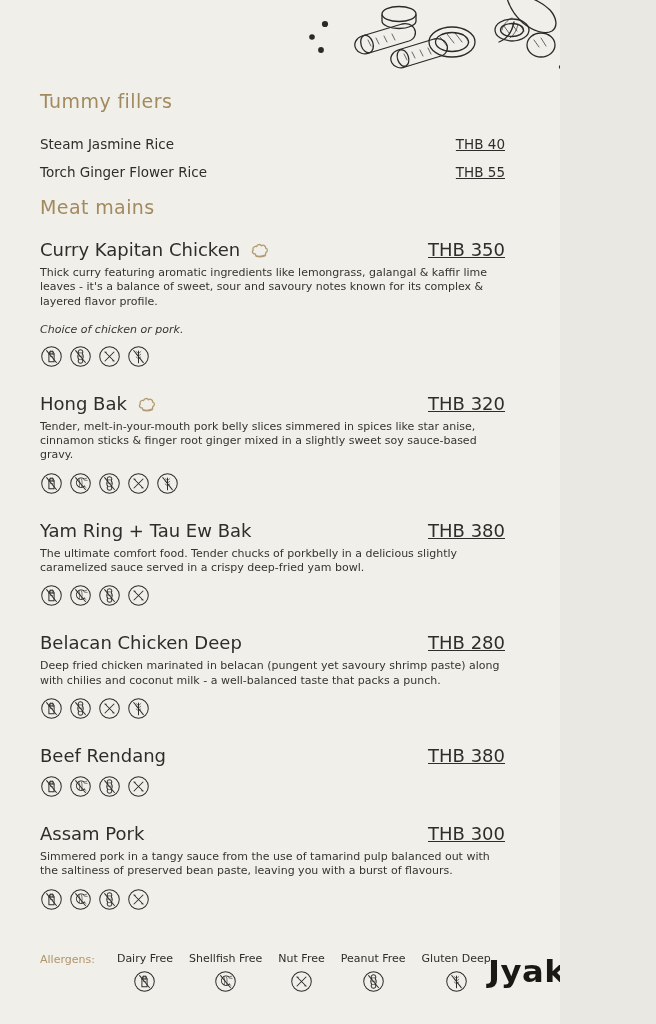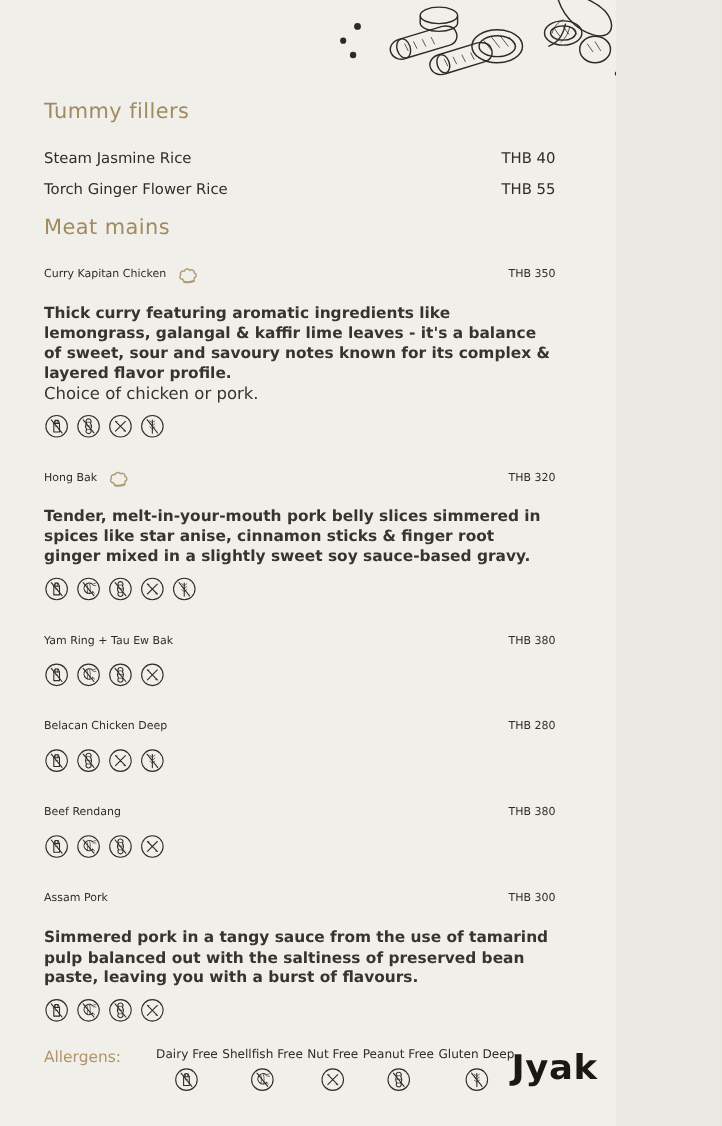--- a/index.html
+++ b/index.html
@@ -27,41 +27,41 @@
   }
   .section { margin-bottom:4px; }
   .section + .section { margin-top:14px; }
 
   .simple-row {
     display:flex; justify-content:space-between; align-items:center;
     font-size:13.5px; line-height:20px; margin-bottom:8px; font-weight:500;
   }
 
   .dish { margin-bottom:26px; }
-  .dish-head { display:flex; align-items:flex-start; font-size:10px; line-height:20px; font-weight:500; }
+  .dish-head { display:flex; align-items:flex-start; font-size:18px; line-height:20px; font-weight:500; }
   .head-left { display:flex; align-items:center; gap:8px; }
   .chef-hat svg { width:26px; height:20px; display:block; transform:rotate(-6deg); }
   .chef-hat path { fill:none; stroke:#b29a73; stroke-width:1.3; stroke-linecap:round; stroke-linejoin:round; }
-  .item-price { margin-left:auto; white-space:nowrap; }
+  .item-price { margin-left:auto; white-space:nowrap;text-decoration:underline; }
   .dish-desc {
-    margin-top:16px; font-size:14px; line-height:1.3; color:#35342f; max-width:482px; font-weight:700;
-  }
-  .dish-note { margin-top:0; font-size:15px; color:#35342f; }
+    margin-top:6px; font-size:11px; line-height:1.3; color:#35342f; max-width:482px; font-weight:400;
+  }
+  .dish-note { margin-top:14px; font-size:11px; font-style:italic; color:#35342f; }
   .dish-note:empty { display:none; }
   .allergen-row { margin-top:9px; display:flex; gap:6px; }
   .al-icon svg { width:23px; height:23px; display:block; }
   .al-icon svg * { fill:none; stroke:#2e2d2b; stroke-width:1.05; stroke-linecap:round; stroke-linejoin:round; }
   .al-icon svg .thin { stroke-width:0.65; }
 
   .footer {
     position:absolute; left:40px; right:42px; top:952px;
     display:flex; align-items:flex-start;
   }
-  .allergens-label { font-size:14px; color:#b1946a; margin-right:32px; padding-top:1px; }
-  .legend { display:flex; gap:4px; }
+  .allergens-label { font-size:11px; color:#b1946a; margin-right:22px; padding-top:1px; }
+  .legend { display:flex; gap:16px; }
   .legend-item { display:flex; flex-direction:column; align-items:center; gap:5px; }
   .legend-label { font-size:11px; color:#2e2d2b; font-weight:500; white-space:nowrap; }
   .logo {
     margin-left:auto; font-size:31px; font-weight:800; color:#191815;
     letter-spacing:0.5px; line-height:1; padding-top:4px;
     transform:scale(1.04,1); transform-origin:right top;
   }
 </style>
 </head>
 <body>
@@ -246,20 +246,21 @@
               </div>
   </article>
             <article class="dish">
     <div class="dish-head">
       <span class="head-left">
         <span class="item-name">Yam Ring + Tau Ew Bak</span>
 
       </span>
       <span class="item-price">THB 380</span>
     </div>
+    <p class="dish-desc">The ultimate comfort food. Tender chucks of porkbelly in a delicious slightly caramelized sauce served in a crispy deep-fried yam bowl.</p>
 
     <div class="allergen-row">
                 <span class="al-icon">
                   <svg viewBox="0 0 24 24">
                     <circle cx="12" cy="12" r="10.2"></circle>
                     <path d="M9.3 9.3h5.4v8.2H9.3z"></path>
                     <path d="M9.3 9.3l1.3-2.9h2.8l1.3 2.9"></path>
                     <path class="thin" d="M11.1 6.4v2.9M12.9 6.4v2.9M11 12h2"></path>
                     <path d="M6.9 5.9L17.1 18.3"></path>
                   </svg>
@@ -291,20 +292,21 @@
               </div>
   </article>
             <article class="dish">
     <div class="dish-head">
       <span class="head-left">
         <span class="item-name">Belacan Chicken Deep</span>
 
       </span>
       <span class="item-price">THB 280</span>
     </div>
+    <p class="dish-desc">Deep fried chicken marinated in belacan (pungent yet savoury shrimp paste) along with chilies and coconut milk - a well-balanced taste that packs a punch.</p>
 
     <div class="allergen-row">
                 <span class="al-icon">
                   <svg viewBox="0 0 24 24">
                     <circle cx="12" cy="12" r="10.2"></circle>
                     <path d="M9.3 9.3h5.4v8.2H9.3z"></path>
                     <path d="M9.3 9.3l1.3-2.9h2.8l1.3 2.9"></path>
                     <path class="thin" d="M11.1 6.4v2.9M12.9 6.4v2.9M11 12h2"></path>
                     <path d="M6.9 5.9L17.1 18.3"></path>
                   </svg>

